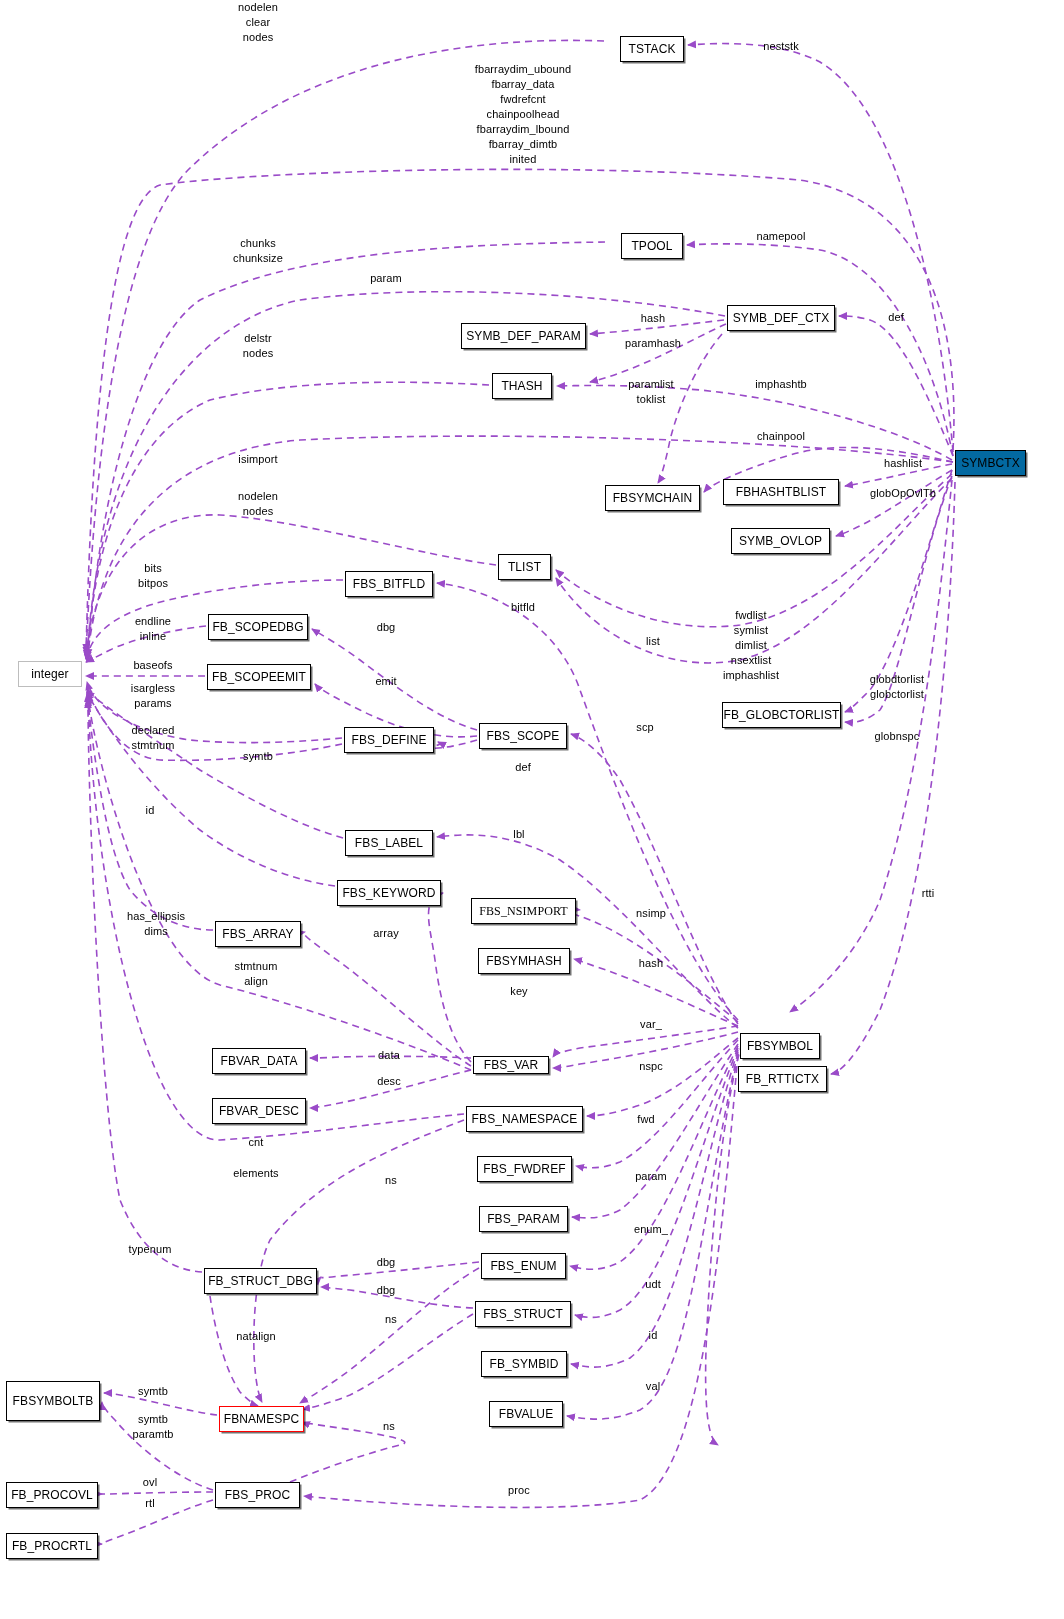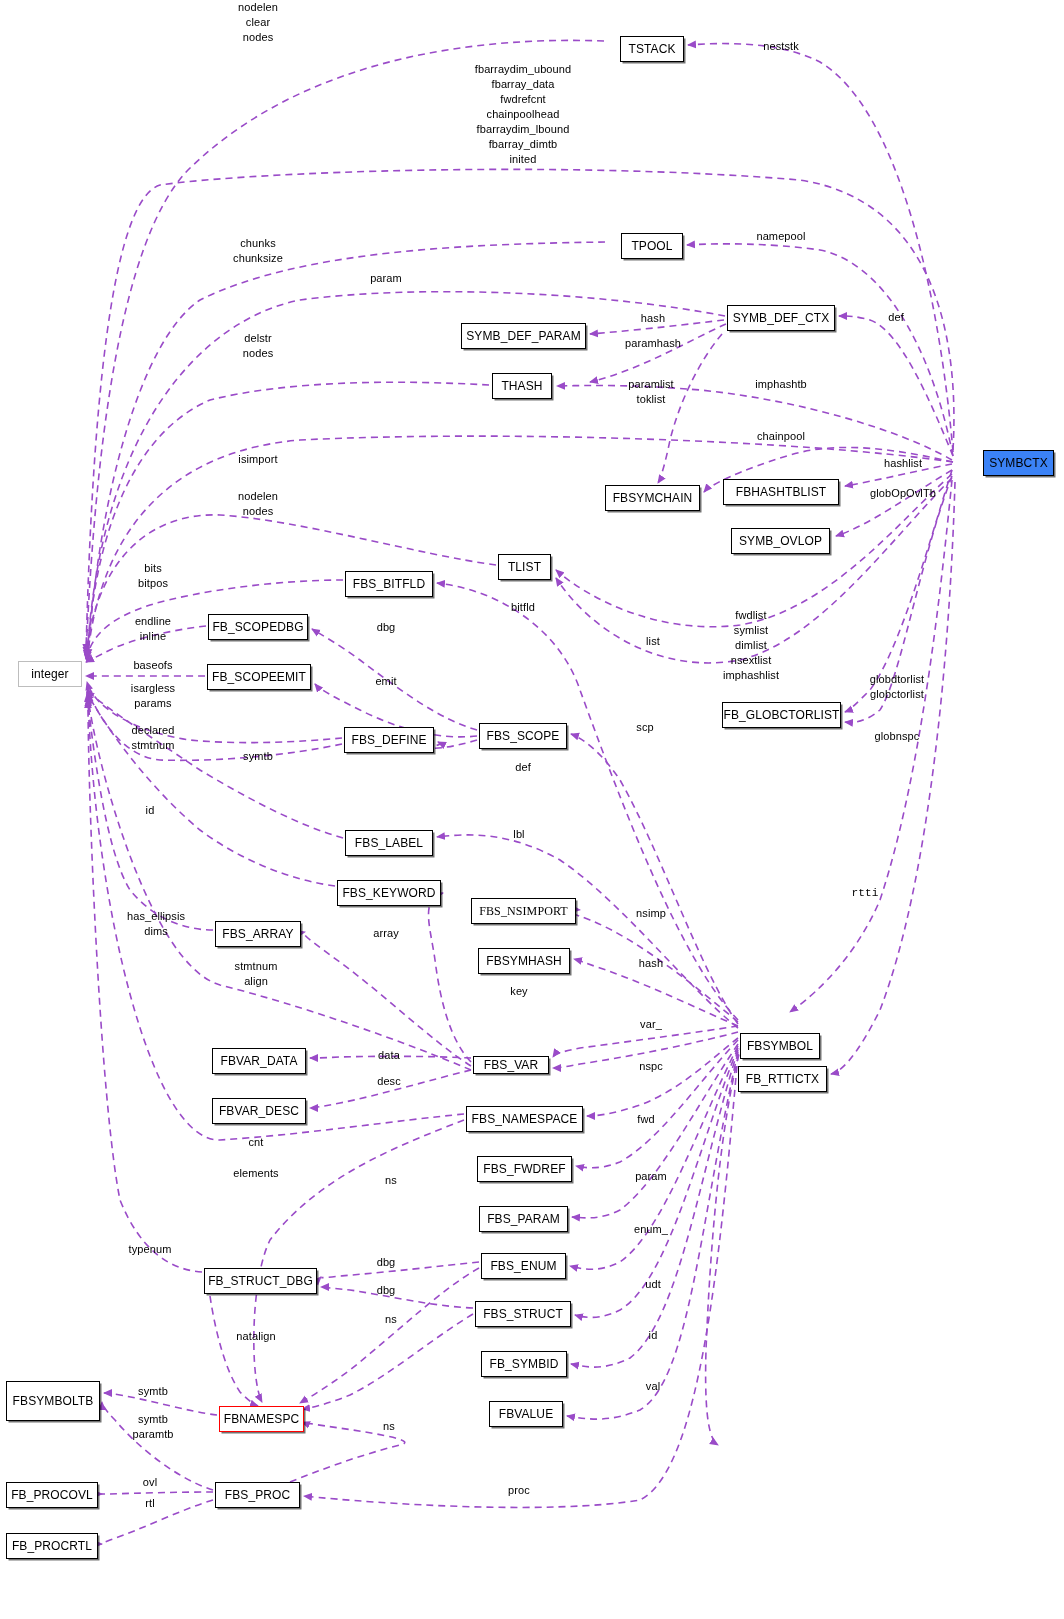--- a/index.html
+++ b/index.html
@@ -32,22 +32,21 @@
     font-size: 12px;
     line-height: 1;
     display: flex;
     align-items: center;
     justify-content: center;
     white-space: nowrap;
     box-shadow: 2px 2px 0 -0.5px rgba(0,0,0,0.55);
     letter-spacing: 0.1px;
   }
   .node.highlight {
-    background: #3b82f6;
-    margin-left: 28px;
+    background: #0369a1;
   }
   .node.accent {
     border-color: #ff0000;
   }
   .node.plain {
     border-color: #bdbdbd;
     box-shadow: none;
     font-size: 12px;
   }
   .edge-label {
@@ -243,21 +242,21 @@
       <div class="edge-label" style="left: 150px; top: 803px;">id</div>
       <div class="edge-label" style="left: 519px; top: 827px;">lbl</div>
       <div class="edge-label" style="left: 156px; top: 909px;">has_ellipsis
 dims</div>
       <div class="edge-label" style="left: 651px; top: 906px;">nsimp</div>
       <div class="edge-label" style="left: 386px; top: 926px;">array</div>
       <div class="edge-label" style="left: 651px; top: 956px;">hash</div>
       <div class="edge-label" style="left: 256px; top: 959px;">stmtnum
 align</div>
       <div class="edge-label" style="left: 519px; top: 984px;">key</div>
-      <div class="edge-label" style="left: 865px; top: 886px; font-family: Liberation Mono, monospace;">rtti</div>
+      <div class="edge-label" style="left: 928px; top: 886px;">rtti</div>
       <div class="edge-label" style="left: 651px; top: 1017px;">var_</div>
       <div class="edge-label" style="left: 389px; top: 1048px;">data</div>
       <div class="edge-label" style="left: 651px; top: 1059px;">nspc</div>
       <div class="edge-label" style="left: 389px; top: 1074px;">desc</div>
       <div class="edge-label" style="left: 646px; top: 1112px;">fwd</div>
       <div class="edge-label" style="left: 256px; top: 1135px;">cnt</div>
       <div class="edge-label" style="left: 256px; top: 1166px;">elements</div>
       <div class="edge-label" style="left: 391px; top: 1173px;">ns</div>
       <div class="edge-label" style="left: 651px; top: 1169px;">param</div>
       <div class="edge-label" style="left: 651px; top: 1222px;">enum_</div>

